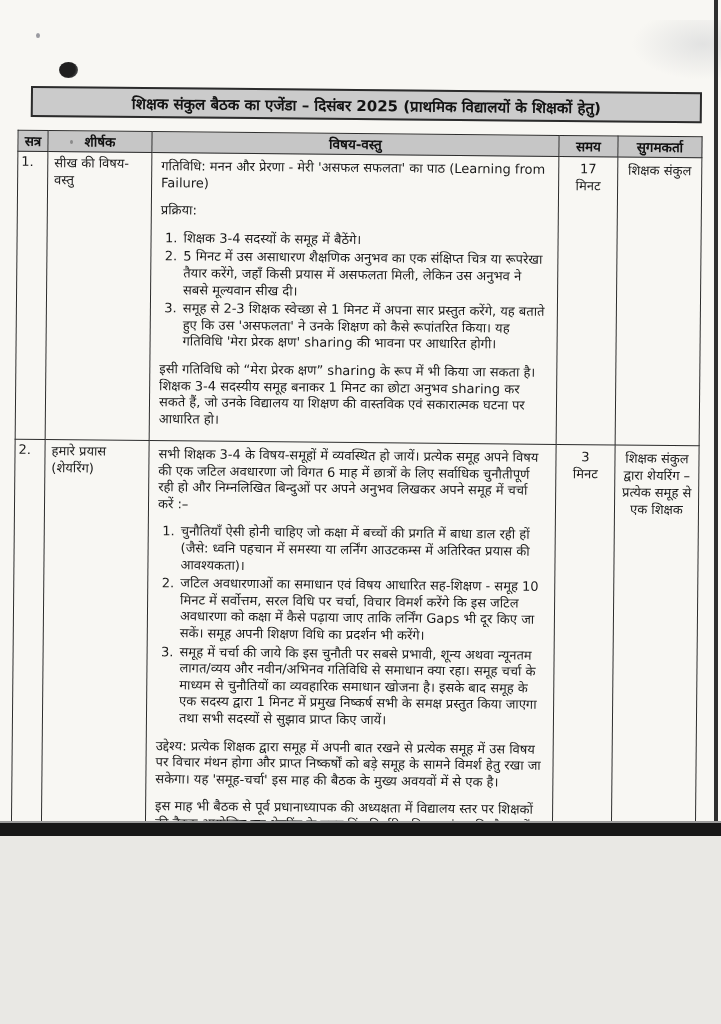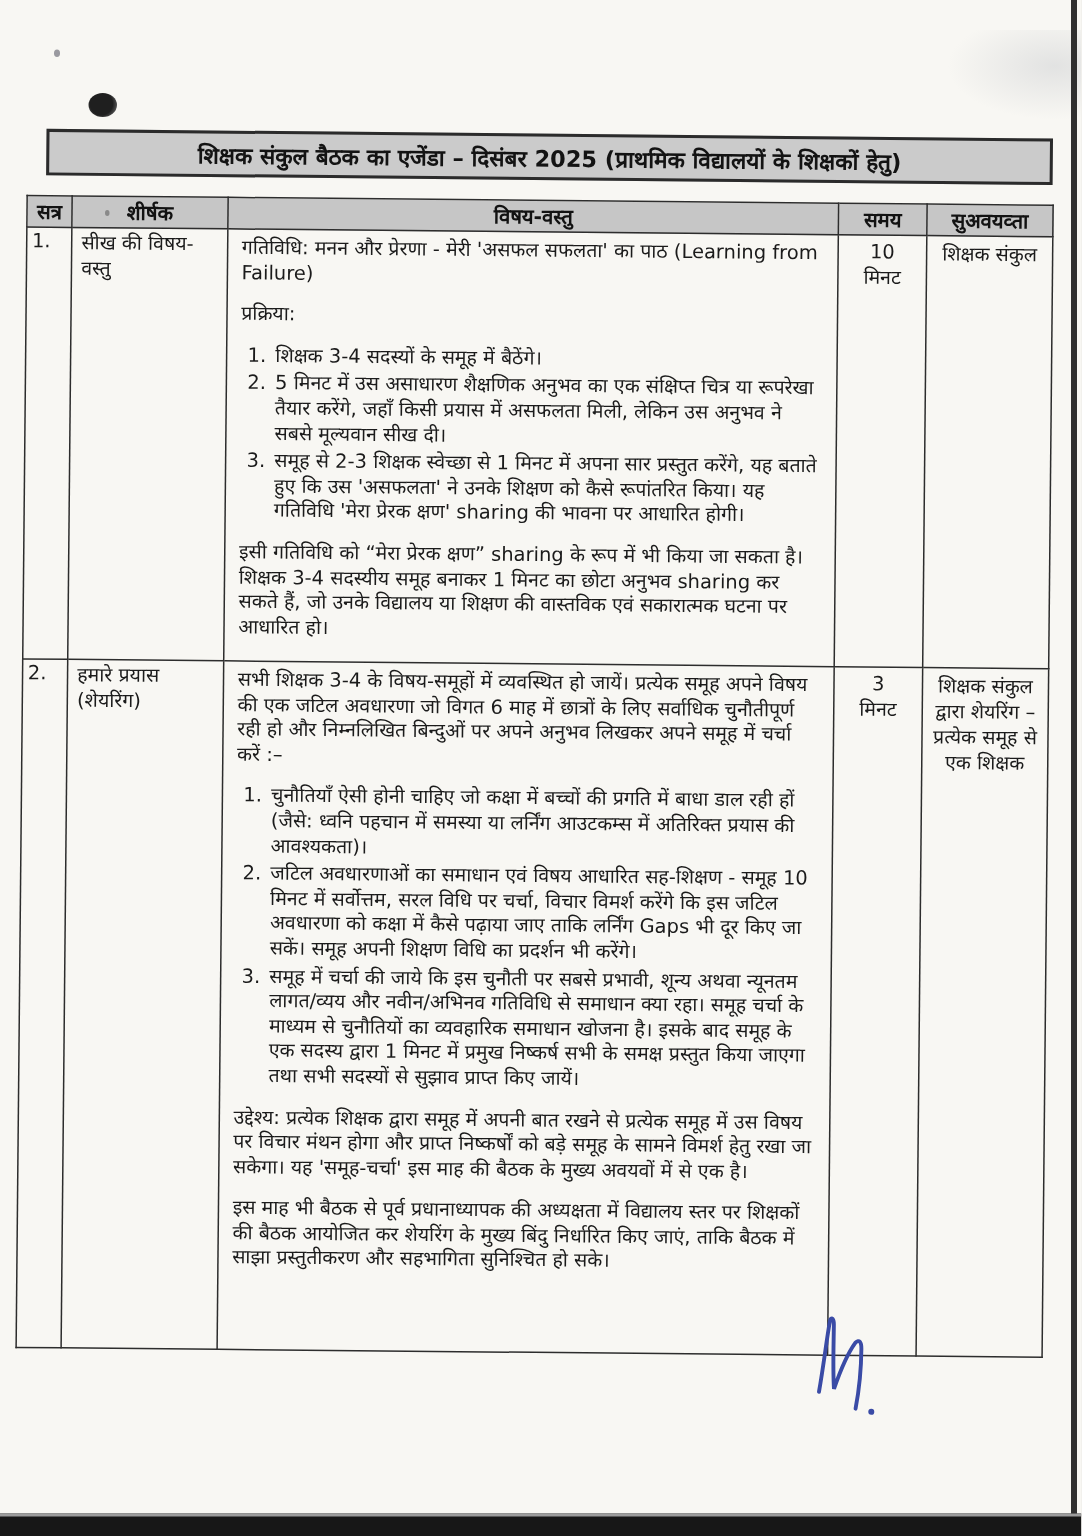--- a/index.html
+++ b/index.html
@@ -2,21 +2,21 @@
 <html lang="hi"><head>
 <meta charset="utf-8">
 <style>
   html,body{margin:0;padding:0;}
   body{
     width:721px;height:1024px;overflow:hidden;
     font-family:"DejaVu Sans",sans-serif;
     background:#e9e8e4;
   }
   .scan{
-    position:relative;width:721px;height:1024px;overflow:hidden;
+    position:relative;width:721px;height:836px;overflow:hidden;
     background:#f8f7f3;
   }
   
   .scan::before{
     content:"";position:absolute;right:0;top:20px;width:90px;height:60px;
     background:radial-gradient(ellipse at 80% 40%,rgba(160,165,175,.25),rgba(0,0,0,0) 70%);
     pointer-events:none;
   }
   .rotated{
     position:absolute;left:0;top:0;width:721px;height:1024px;
@@ -83,38 +83,38 @@
           <col style="width:407px">
           <col style="width:59px">
           <col style="width:84px">
       </colgroup>
       <tbody>
           <tr>
         <th>सत्र</th>
         <th>शीर्षक</th>
         <th>विषय-वस्तु</th>
         <th>समय</th>
-        <th>सुअवयव्ता</th>
+        <th>सुगमकर्ता</th>
       </tr>
 
       <tr class="row1">
         <td class="c-session">1.</td>
         <td class="c-topic">सीख की विषय-वस्तु</td>
         <td class="c-content">
           <p>गतिविधि: मनन और प्रेरणा - मेरी 'असफल सफलता' का पाठ (Learning from Failure)</p>
           <p>प्रक्रिया:</p>
           <ol>
             <li>शिक्षक 3-4 सदस्यों के समूह में बैठेंगे।</li>
             <li>5 मिनट में उस असाधारण शैक्षणिक अनुभव का एक संक्षिप्त चित्र या रूपरेखा तैयार करेंगे, जहाँ किसी प्रयास में असफलता मिली, लेकिन उस अनुभव ने सबसे मूल्यवान सीख दी।</li>
             <li>समूह से 2-3 शिक्षक स्वेच्छा से 1 मिनट में अपना सार प्रस्तुत करेंगे, यह बताते हुए कि उस 'असफलता' ने उनके शिक्षण को कैसे रूपांतरित किया। यह गतिविधि 'मेरा प्रेरक क्षण' sharing की भावना पर आधारित होगी।</li>
           </ol>
           <p>इसी गतिविधि को “मेरा प्रेरक क्षण” sharing के रूप में भी किया जा सकता है। शिक्षक 3-4 सदस्यीय समूह बनाकर 1 मिनट का छोटा अनुभव sharing कर सकते हैं, जो उनके विद्यालय या शिक्षण की वास्तविक एवं सकारात्मक घटना पर आधारित हो।</p>
         </td>
         <td class="c-time">
-          <div>10</div>
+          <div>17</div>
           <div>मिनट</div>
         </td>
         <td class="c-fac">शिक्षक संकुल</td>
       </tr>
 
       <tr class="row2">
         <td class="c-session">2.</td>
         <td class="c-topic">हमारे प्रयास (शेयरिंग)</td>
         <td class="c-content">
           <p>सभी शिक्षक 3-4 के विषय-समूहों में व्यवस्थित हो जायें। प्रत्येक समूह अपने विषय की एक जटिल अवधारणा जो विगत 6 माह में छात्रों के लिए सर्वाधिक चुनौतीपूर्ण रही हो और निम्नलिखित बिन्दुओं पर अपने अनुभव लिखकर अपने समूह में चर्चा करें :–</p>

